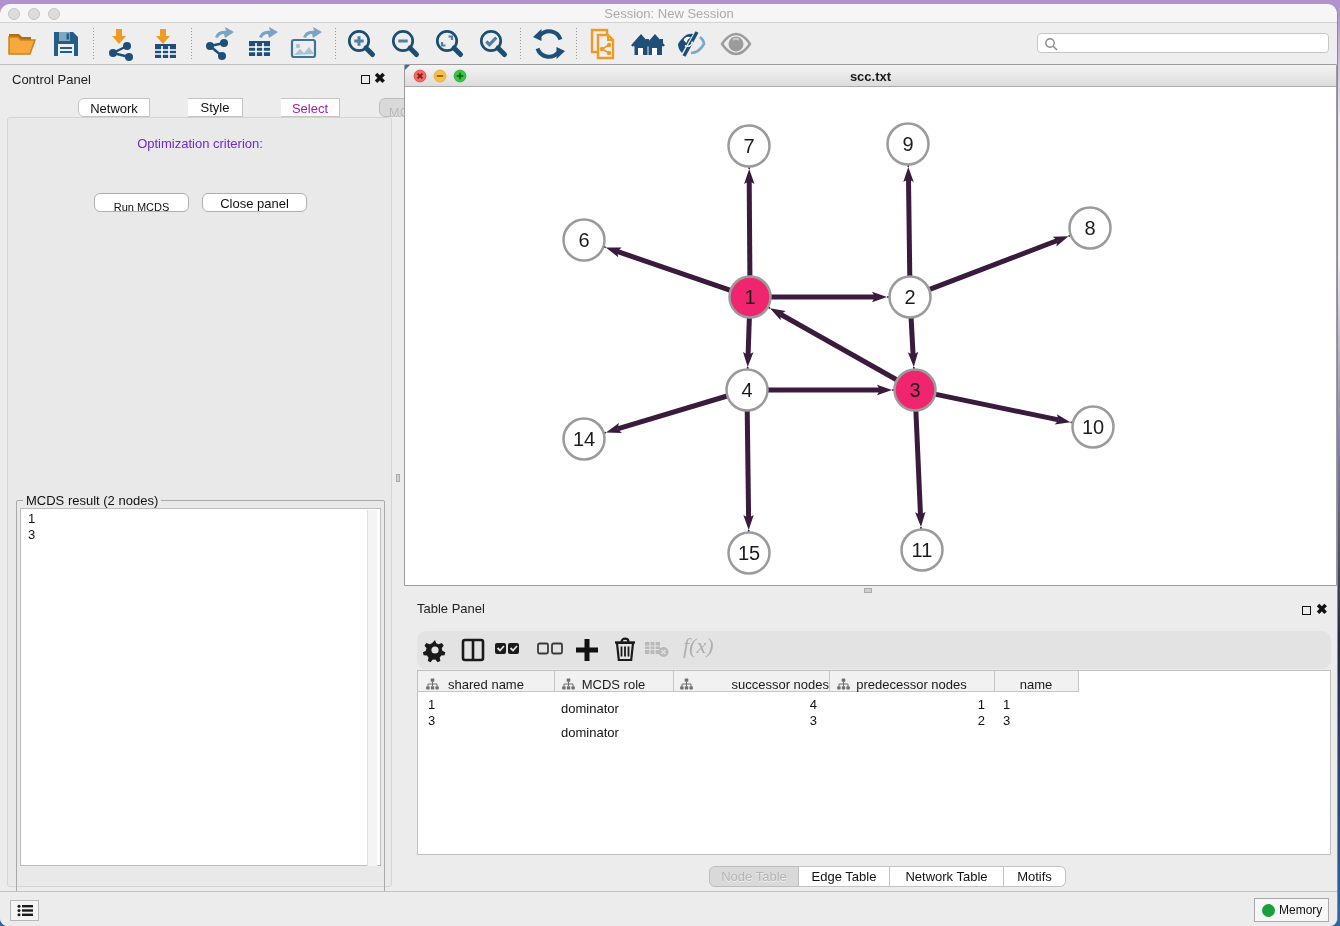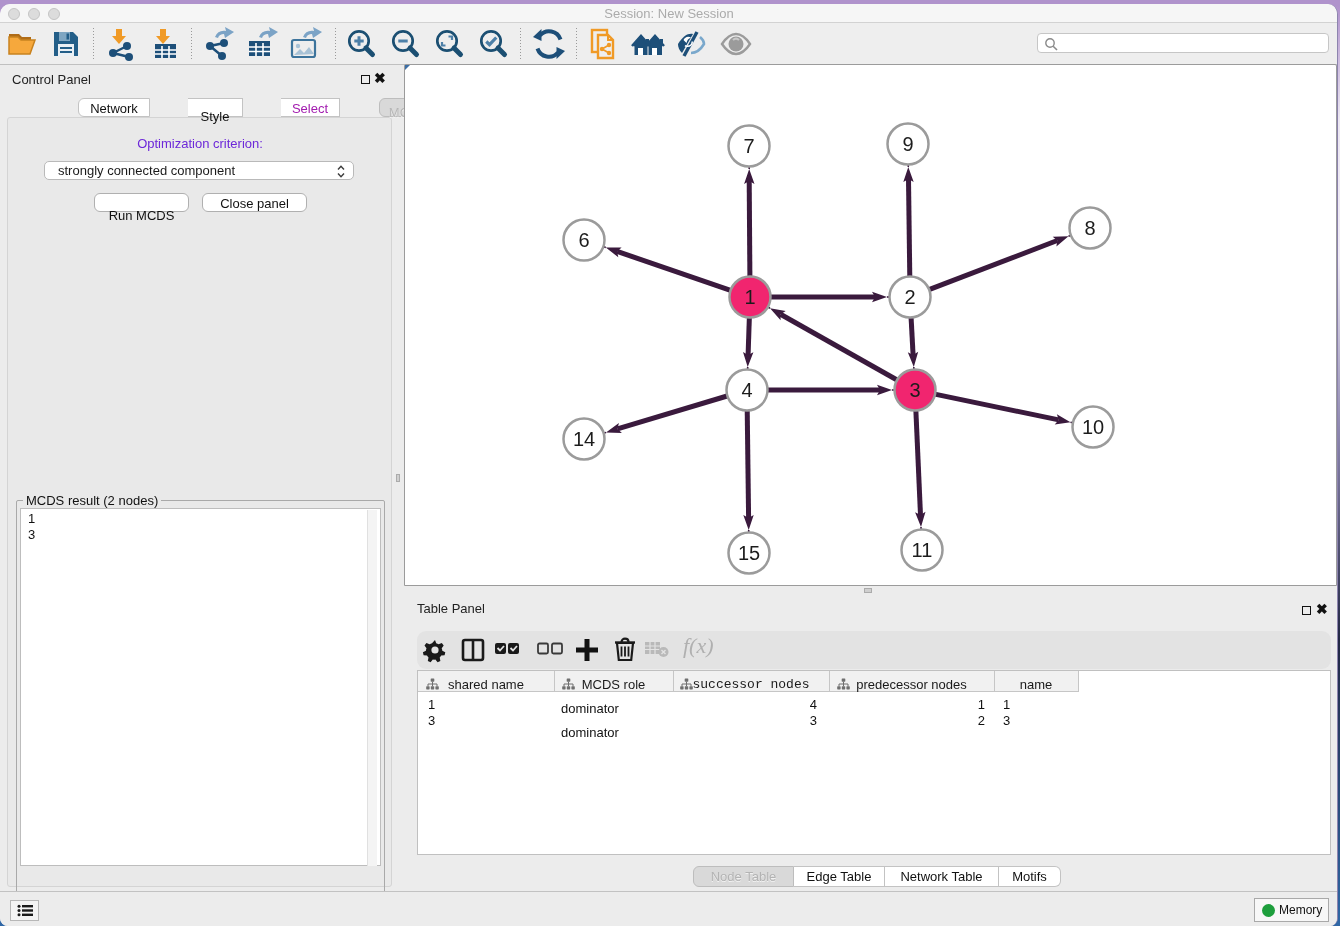--- a/index.html
+++ b/index.html
@@ -172,45 +172,50 @@
   </div>
   <div id="cp" class="abs">
     <div id="cptitle">Control Panel</div>
     <div style="position:absolute; left:361px; top:10px; width:9px; height:9px; border:1.6px solid #111;"></div>
     <div style="position:absolute; left:374px; top:5px; font-size:14px; font-weight:bold; color:#111;">✖</div>
 
     <div style="position:absolute; left:7px; top:52px; width:385px; height:770px; background:#e9e9e9; border:1px solid #d4d4d4; border-radius:3px;"></div>
 
     <div class="tabrow" style="left:78px; top:33px; height:19px; display:flex; text-align:center;">
       <div style="background:#fff; border:1px solid #c3c3c3; border-radius:6px 0 0 6px; width:72px; height:19px; padding-top:2px; color:#111;">Network</div>
-      <div style="background:#fff; border:1px solid #c3c3c3; border-left:none; width:55px; height:19px; padding-top:10px; color:#111;">Style</div>
+      <div style="background:#fff; border:1px solid #c3c3c3; border-left:none; width:55px; height:19px; padding-top:1px; color:#111;">Style</div>
       <div style="background:#fff; border:1px solid #c3c3c3; border-left:none; width:59px; height:19px; padding-top:2px; color:#a21caf;">Select</div>
       <div style="background:#d9d9d9; border:1px solid #bdbdbd; border-radius:6px; width:58px; height:19px; padding-top:6px; color:#b5b5b5; text-shadow:0 1px 0 #f5f5f5; margin-left:1px;">MCDS</div>
     </div>
     <div style="position:absolute; left:0px; top:71px; width:400px; text-align:center; font-size:13px; color:#6d28d9;">Optimization criterion:</div>
 
-    <div style="position:absolute; left:44px; top:96px; width:310px; height:19px; background:#fff; border:1px solid #b9b9b9; border-radius:5px; font-size:13px; color:#1a1a1a; padding:1px 0 0 13px;">strongly connected component
-      <svg style="position:absolute; right:8px; top:3px;" width="8" height="13" viewBox="0 0 8 13">
-          <path d="M1 4.5 L4 1.2 L7 4.5" fill="none" stroke="#3c3c3c" stroke-width="1.4"></path>
-          <path d="M1 8.5 L4 11.8 L7 8.5" fill="none" stroke="#3c3c3c" stroke-width="1.4"></path>
-        </svg>
-    </div>
-
-    <div style="position:absolute; left:94px; top:128px; width:95px; height:19px; background:#fff; border:1px solid #b0b0b0; border-radius:6px; text-align:center; font-size:13px; color:#111; padding-top:14px;">Run MCDS</div>
+
+    <div style="position:absolute; left:94px; top:128px; width:95px; height:19px; background:#fff; border:1px solid #b0b0b0; border-radius:6px; text-align:center; font-size:11px; color:#111; padding-top:7px;">Run MCDS</div>
     <div style="position:absolute; left:202px; top:128px; width:105px; height:19px; background:#fff; border:1px solid #b0b0b0; border-radius:6px; text-align:center; font-size:13px; color:#111; padding-top:2px;">Close panel</div>
 
     <div style="position:absolute; left:16px; top:435px; width:369px; height:410px; border:1px solid #a9a9a9; border-radius:2px;">
       <div style="position:absolute; left:6px; top:-8px; background:#e9e9e9; padding:0 3px; font-size:13px; color:#111;">MCDS result (2 nodes)</div>
       <div style="position:absolute; left:3px; top:7px; width:361px; height:358px; background:#fff; border:1px solid #bdbdbd;">
         <div style="padding:2px 0 0 7px; font-size:13px; color:#111; line-height:16px;">1<br>3</div>
         <div style="position:absolute; right:3px; top:1px; width:10px; height:356px; background:#f4f4f4; border-left:1px solid #e0e0e0;"></div>
       </div>
     </div>
   </div>
   <div id="frame" class="abs">
+    <div id="framebar">
+      <svg style="position:absolute;left:8px;top:4px" width="56" height="14" viewBox="0 0 56 14">
+        <circle cx="7" cy="7" r="6" fill="#ee6a62" stroke="#dd4b42" stroke-width="0.8"></circle>
+        <path d="M4.6 4.6 L9.4 9.4 M9.4 4.6 L4.6 9.4" stroke="#8c1713" stroke-width="1.8"></path>
+        <circle cx="27" cy="7" r="6" fill="#f5c246" stroke="#e0a93a" stroke-width="0.8"></circle>
+        <path d="M23.8 7 h6.4" stroke="#9a6b10" stroke-width="1.8"></path>
+        <circle cx="47" cy="7" r="6" fill="#3dc246" stroke="#2dab38" stroke-width="0.8"></circle>
+        <path d="M47 3.8 v6.4 M43.8 7 h6.4" stroke="#0e6e14" stroke-width="1.8"></path>
+      </svg>
+      <div id="frametitle">scc.txt</div>
+    </div>
     <svg style="position:absolute; left:0px; top:22px;" width="931" height="499" viewBox="405 87 931 499">
       <g stroke="#3a1a3d" stroke-width="5" fill="#3a1a3d">
         <line x1="749.9" y1="278.0" x2="749.2" y2="181.0"></line>
           <polygon stroke="none" points="749.2,169.0 754.5,184.0 749.2,181.0 744.1,184.0"></polygon>
           <line x1="749.2" y1="169.0" x2="749.1" y2="164.0" stroke-width="1.6"></line>
         <line x1="732.0" y1="290.8" x2="617.1" y2="251.4"></line>
           <polygon stroke="none" points="605.8,247.5 621.6,247.4 617.1,251.4 618.3,257.3"></polygon>
           <line x1="605.8" y1="247.5" x2="601.0" y2="245.8" stroke-width="1.6"></line>
         <line x1="769.0" y1="297.0" x2="875.0" y2="297.0"></line>
           <polygon stroke="none" points="887.0,297.0 872.0,302.2 875.0,297.0 872.0,291.8"></polygon>
@@ -341,21 +346,21 @@
         <div style="position:absolute; left:136px; top:6px; width:119px; text-align:center;">MCDS role</div>
         <div style="position:absolute; left:262px; top:6px;"><svg width="13" height="12" viewBox="0 0 13 12" style="vertical-align:-1px">
               <g fill="#6f6f6f">
                 <rect x="4.7" y="0.5" width="3.6" height="3.2" rx="0.6"></rect>
                 <rect x="0.2" y="8.2" width="3.4" height="3.2" rx="0.6"></rect>
                 <rect x="4.8" y="8.2" width="3.4" height="3.2" rx="0.6"></rect>
                 <rect x="9.4" y="8.2" width="3.4" height="3.2" rx="0.6"></rect>
               </g>
               <path d="M6.5 3.7 v2.3 M2 8.2 V6 h9 v2.2 M6.5 6 v2.2" fill="none" stroke="#6f6f6f" stroke-width="1"></path>
             </svg></div>
-        <div style="position:absolute; left:255px; top:6px; width:156px; text-align:center;font-family:Liberation Mono, monospace;">successor nodes</div>
+        <div style="position:absolute; left:255px; top:6px; width:156px; text-align:right;">successor nodes</div>
         <div style="position:absolute; left:419px; top:6px;"><svg width="13" height="12" viewBox="0 0 13 12" style="vertical-align:-1px">
               <g fill="#6f6f6f">
                 <rect x="4.7" y="0.5" width="3.6" height="3.2" rx="0.6"></rect>
                 <rect x="0.2" y="8.2" width="3.4" height="3.2" rx="0.6"></rect>
                 <rect x="4.8" y="8.2" width="3.4" height="3.2" rx="0.6"></rect>
                 <rect x="9.4" y="8.2" width="3.4" height="3.2" rx="0.6"></rect>
               </g>
               <path d="M6.5 3.7 v2.3 M2 8.2 V6 h9 v2.2 M6.5 6 v2.2" fill="none" stroke="#6f6f6f" stroke-width="1"></path>
             </svg></div>
         <div style="position:absolute; left:411px; top:6px; width:165px; text-align:center;">predecessor nodes</div>
@@ -366,21 +371,21 @@
         <div style="position:absolute; left:576px; top:0; width:1px; height:21px; background:#c6c6c6;"></div>
         <div style="position:absolute; left:660px; top:0; width:1px; height:21px; background:#c6c6c6;"></div>
       </div>
       <div style="position:absolute; left:10px; top:26px; width:120px; font-size:13px; color:#111; line-height:16px;">1<br>3</div>
       <div style="position:absolute; left:143px; top:26px; width:120px; font-size:13px; color:#111; line-height:24px;">dominator<br>dominator</div>
       <div style="position:absolute; left:259px; top:26px; width:140px; text-align:right; font-size:13px; color:#111; line-height:16px;">4<br>3</div>
       <div style="position:absolute; left:420px; top:26px; width:147px; text-align:right; font-size:13px; color:#111; line-height:16px;">1<br>2</div>
       <div style="position:absolute; left:585px; top:26px; width:60px; font-size:13px; color:#111; line-height:16px;">1<br>3</div>
     </div>
     <div style="position:absolute; left:289px; top:273px; height:21px; display:flex; font-size:13px; text-align:center;">
-      <div style="background:#d9d9d9; border:1px solid #bdbdbd; border-radius:6px 0 0 6px; width:101px; padding-top:2px; color:#b3b3b3; text-shadow:0 1px 0 #f2f2f2;">Node Table</div>
+      <div style="background:#d9d9d9; border:1px solid #bdbdbd; border-radius:6px 0 0 6px; width:90px; padding-top:2px; color:#b3b3b3; text-shadow:0 1px 0 #f2f2f2;margin-left:16px;">Node Table</div>
       <div style="background:#fff; border:1px solid #c3c3c3; border-left:none; width:91px; padding-top:2px; color:#111;">Edge Table</div>
       <div style="background:#fff; border:1px solid #c3c3c3; border-left:none; width:114px; padding-top:2px; color:#111;">Network Table</div>
       <div style="background:#fff; border:1px solid #c3c3c3; border-left:none; border-radius:0 6px 6px 0; width:62px; padding-top:2px; color:#111;">Motifs</div>
     </div>
   </div>
   <div class="abs" style="left:864px; top:584px; width:8px; height:5px; background:#cfcfcf; border:1px solid #ababab;"></div>
   <div class="abs" style="left:396px; top:470px; width:4px; height:8px; background:#cfcfcf; border:1px solid #ababab;"></div>
   <svg class="abs" style="left:405px; top:61px" width="5" height="5">
       <path d="M0 0 H5 L0 5 z" fill="#3c6ea5"></path>
     </svg>

